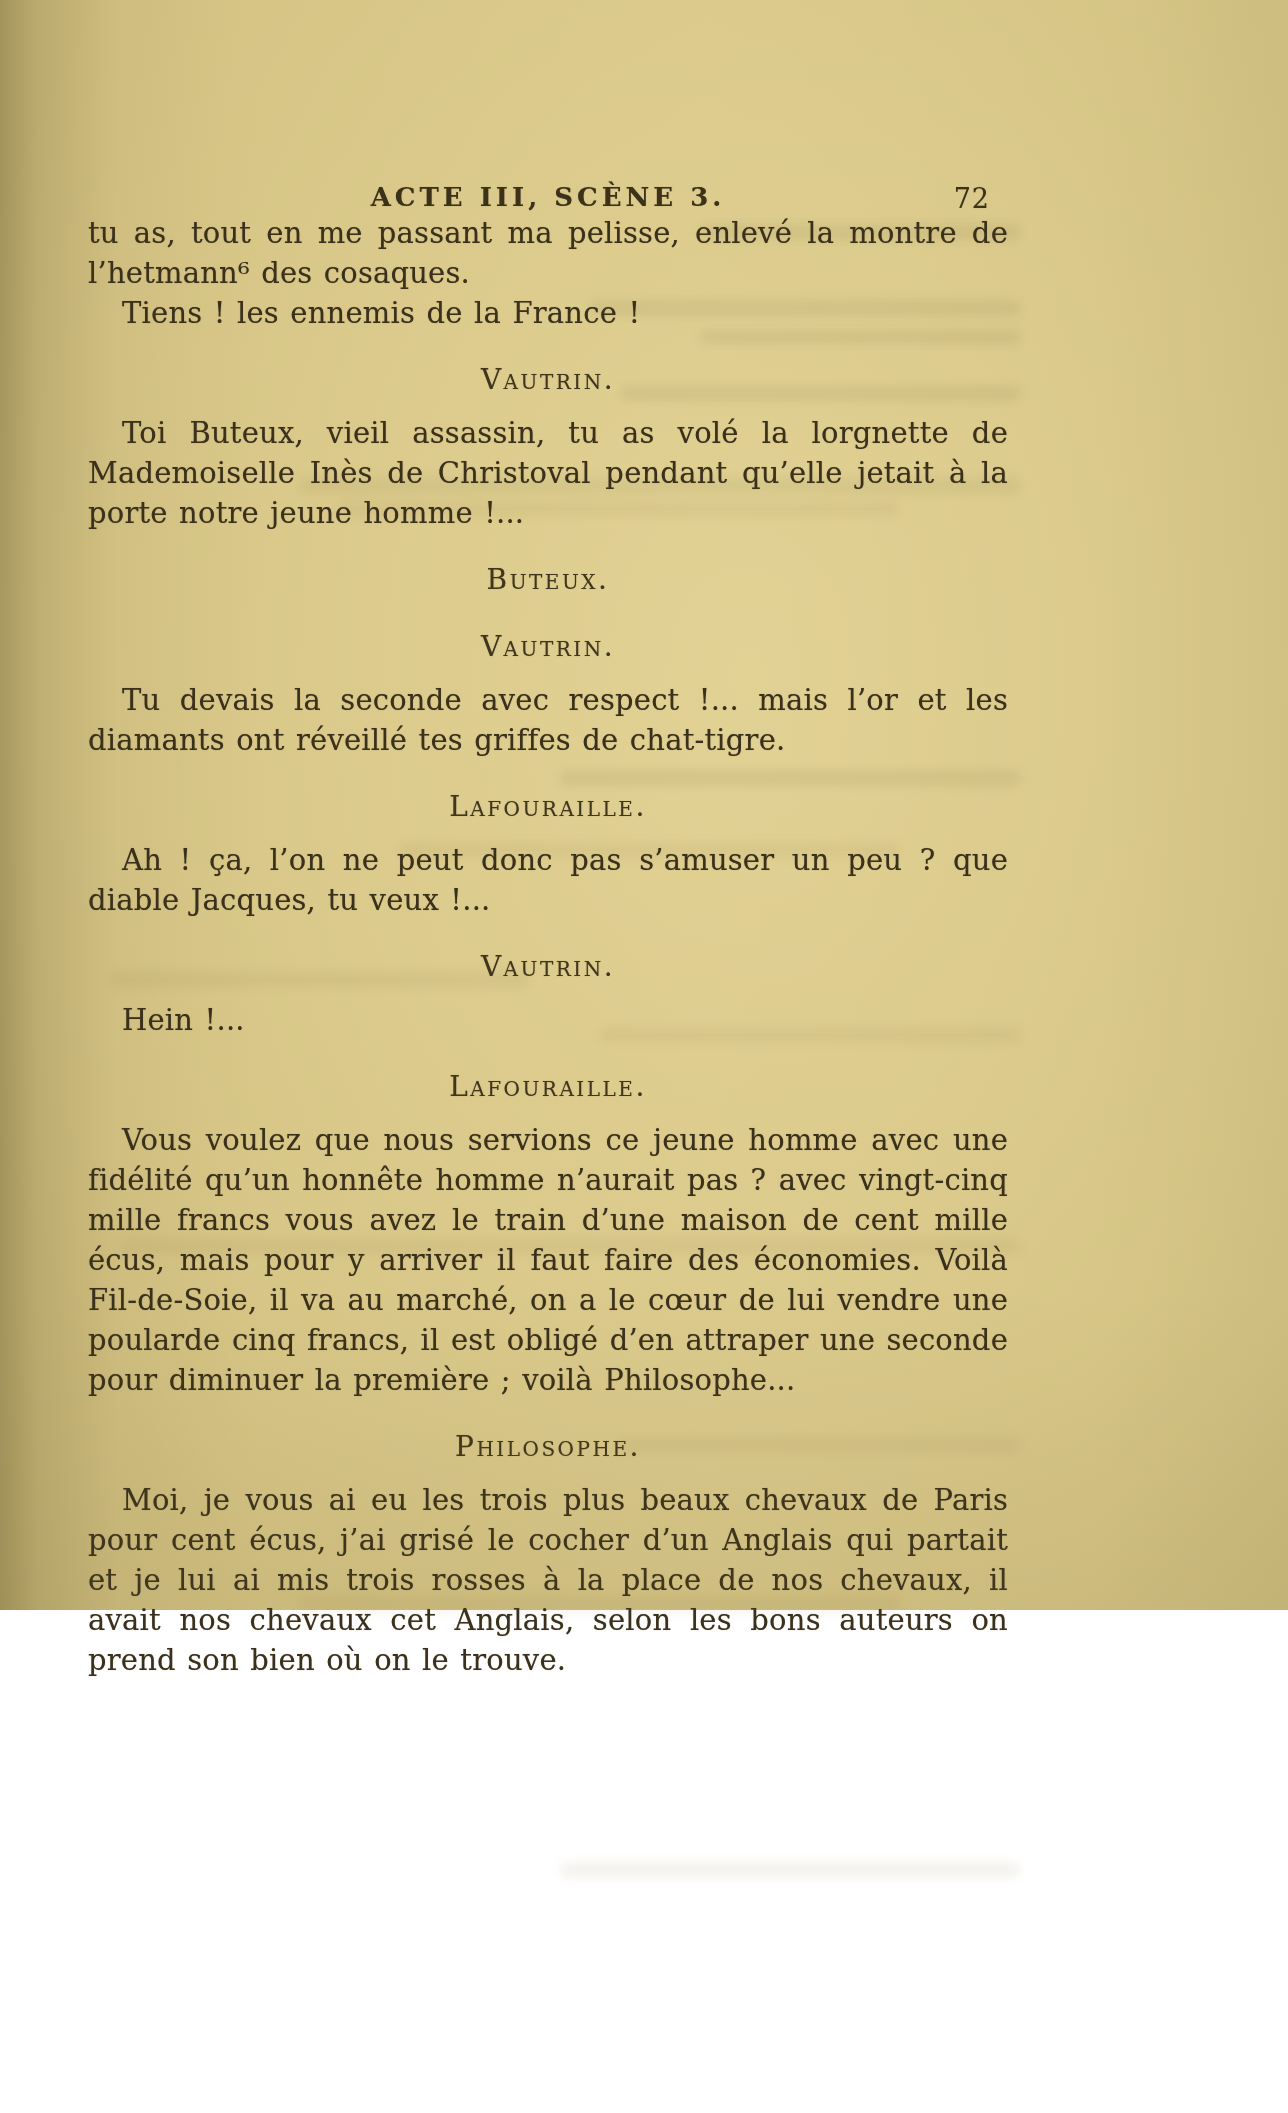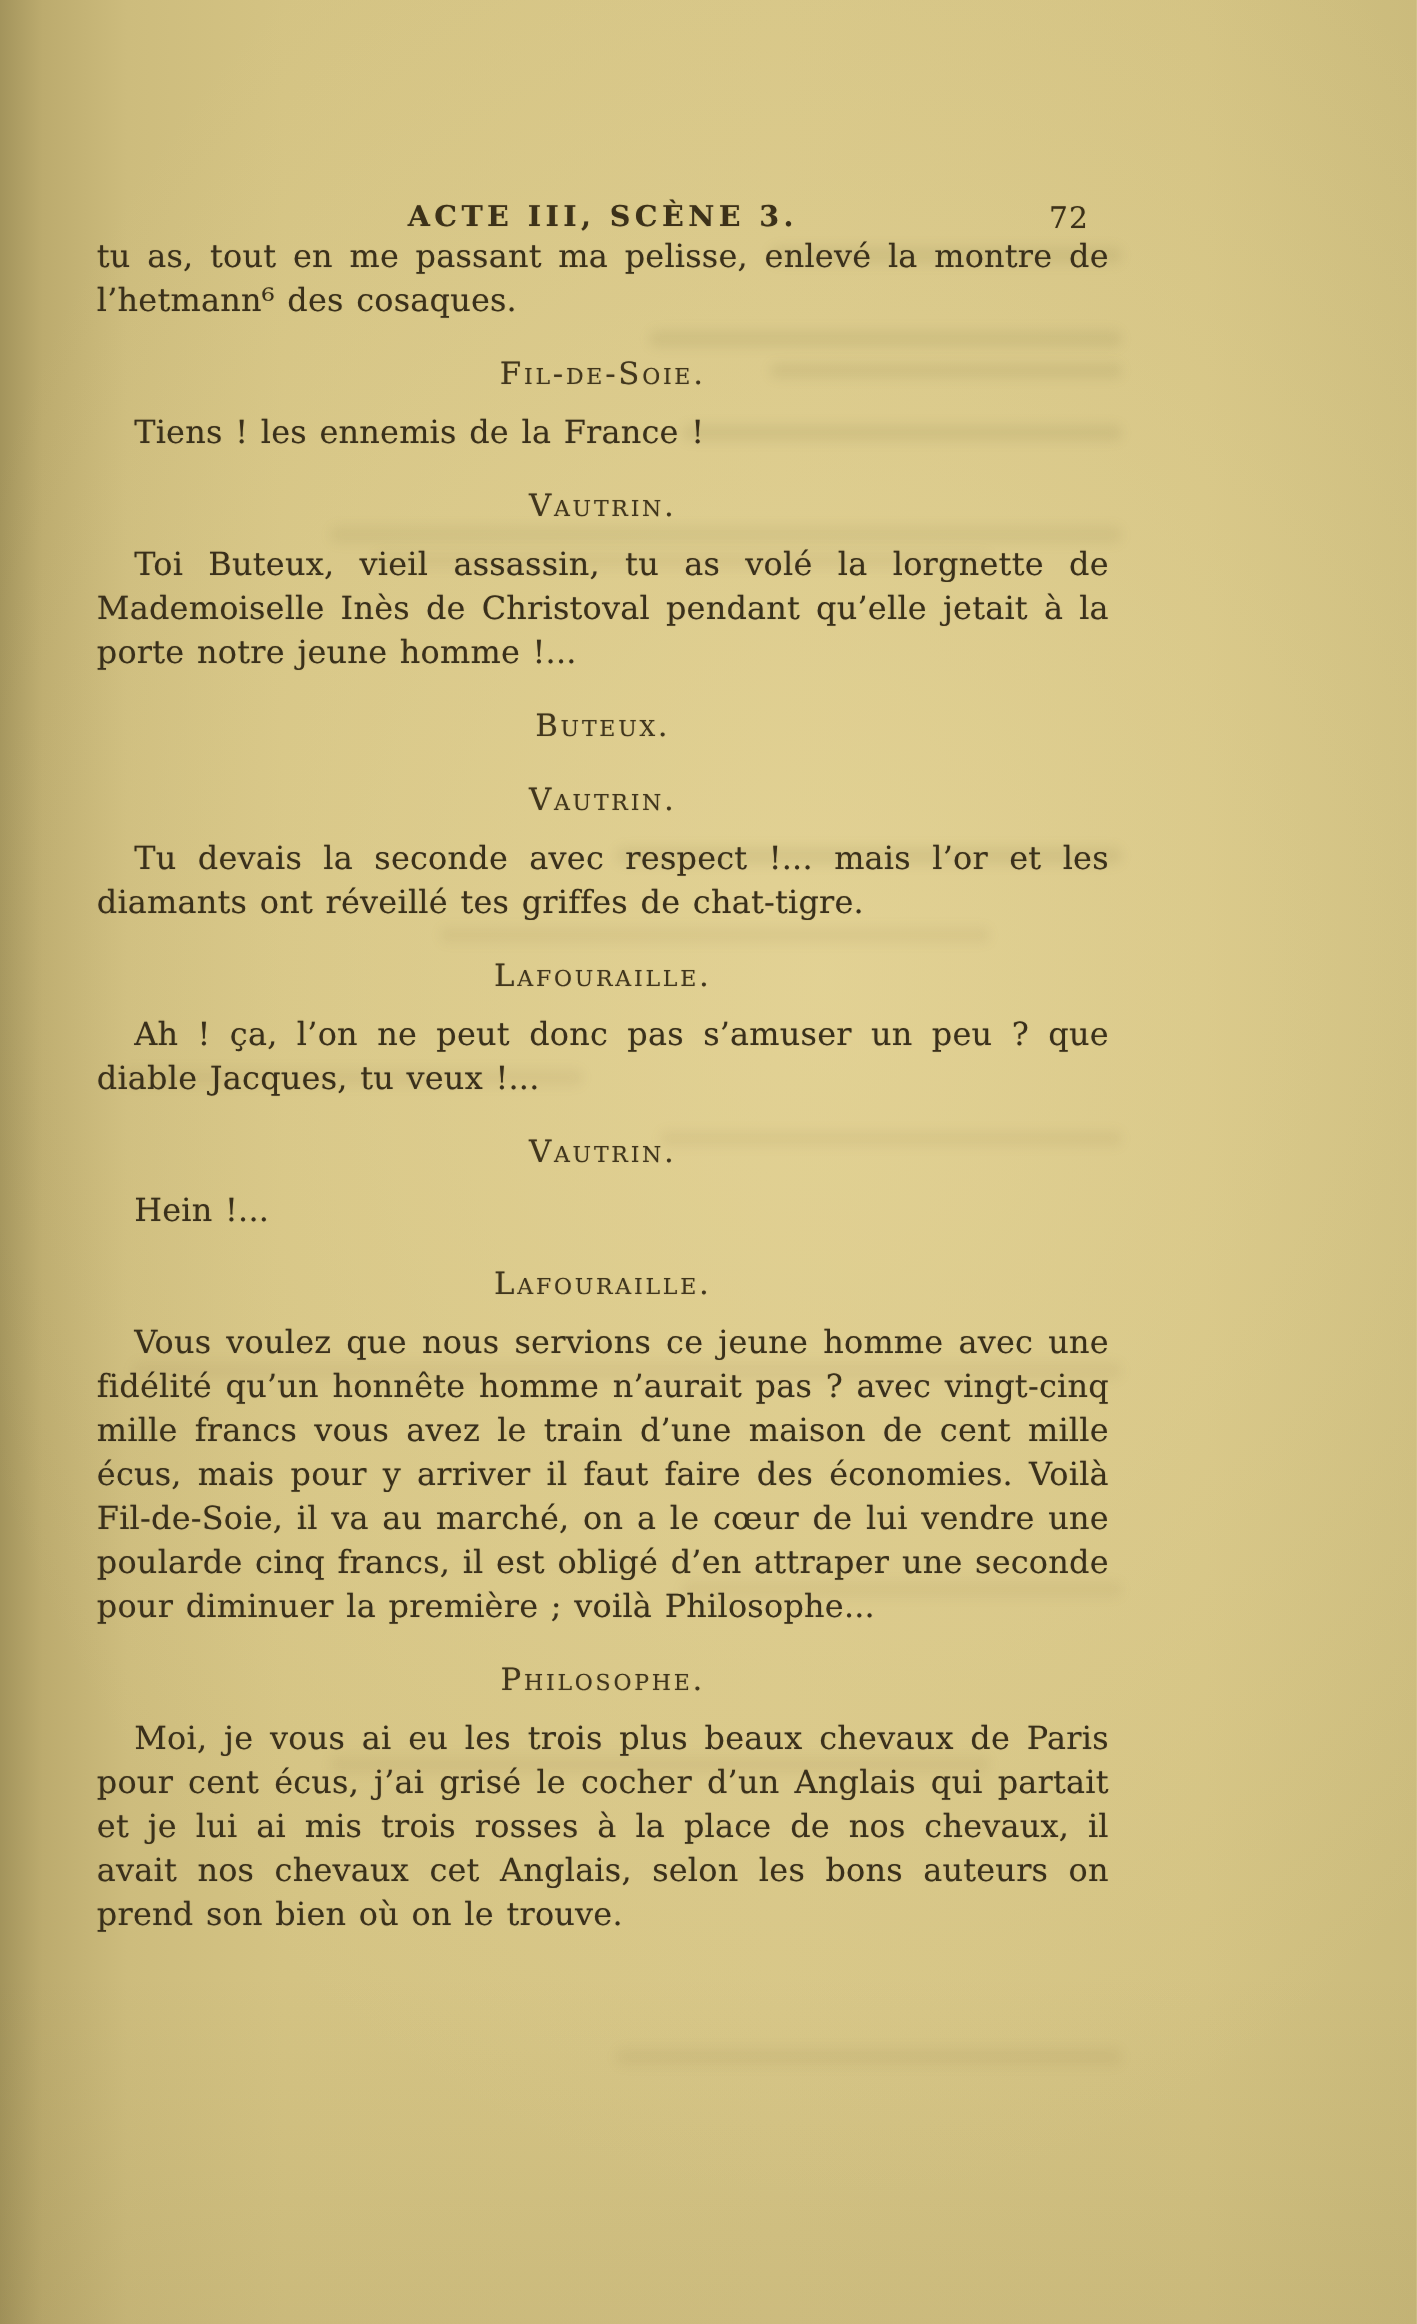--- a/index.html
+++ b/index.html
@@ -3,21 +3,21 @@
 <meta charset="utf-8">
 <style>
   html,body{margin:0;padding:0;}
   body{
     width:1288px;height:2113px;
     font-family:"DejaVu Serif","Liberation Serif",serif;
     overflow:hidden;
   }
   .page{
     position:relative;
-    width:1288px;height:2113px;
+    width:1288px;height:1610px;
     background:
       radial-gradient(ellipse 1100px 1500px at 58% 42%, rgba(236,220,160,.55), rgba(236,220,160,0) 75%),
       linear-gradient(90deg, #a3945c 0%, #bcab6e 3%, #cdbc7d 9%, #d4c383 20%, #d6c586 55%, #d3c282 85%, #cbbb7c 100%),
       #cfbf80;
     text-decoration: underline;
   }
   .page::after{ 
     content:"";position:absolute;left:0;right:0;bottom:0;height:320px;
     background:linear-gradient(180deg, rgba(120,105,55,0) 0%, rgba(120,105,55,.10) 100%);
     pointer-events:none;
@@ -92,21 +92,20 @@
   <div class="ghost g13"></div>
   <div class="ghost g14"></div>
 
   <header class="running-head">
     <span class="head-title">ACTE III, SCÈNE 3.</span>
     <span class="page-num">72</span>
   </header>
 
   <main class="text-block" id="content">
       <p class="dialogue no-indent">tu as, tout en me passant ma pelisse, enlevé la montre de l’hetmann⁶ des cosaques.</p>
-      <div class="speaker">Fil-de-Soie.</div>
       <p class="dialogue">Tiens ! les ennemis de la France !</p>
       <div class="speaker">Vautrin.</div>
       <p class="dialogue">Toi Buteux, vieil assassin, tu as volé la lorgnette de Mademoiselle Inès de Christoval pendant qu’elle jetait à la porte notre jeune homme !...</p>
       <div class="speaker">Buteux.</div>
       <div class="speaker">Vautrin.</div>
       <p class="dialogue">Tu devais la seconde avec respect !... mais l’or et les diamants ont réveillé tes griffes de chat-tigre.</p>
       <div class="speaker">Lafouraille.</div>
       <p class="dialogue">Ah ! ça, l’on ne peut donc pas s’amuser un peu ? que diable Jacques, tu veux !...</p>
       <div class="speaker">Vautrin.</div>
       <p class="dialogue">Hein !...</p>

